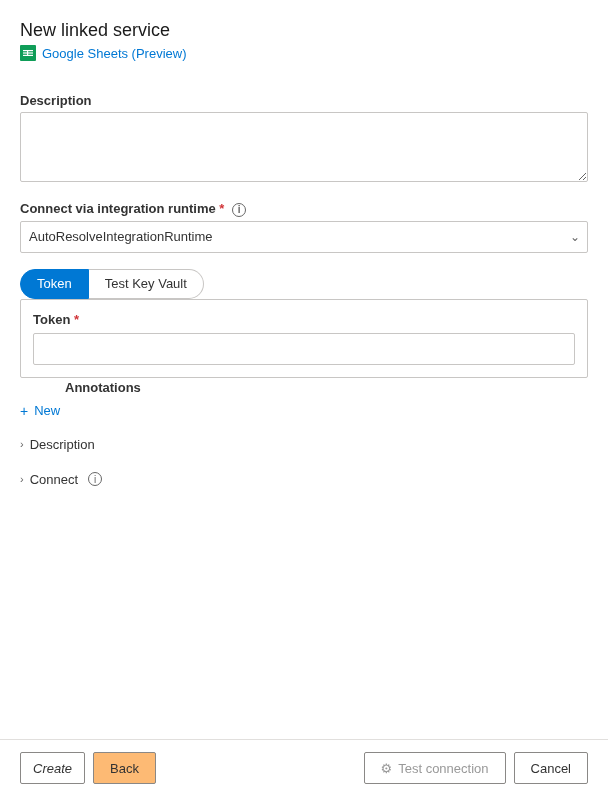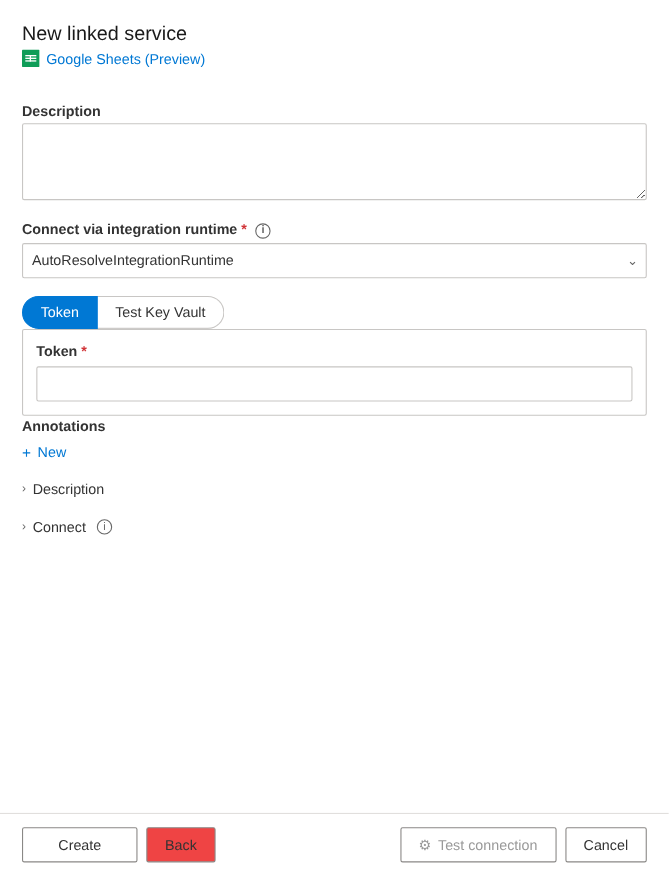--- a/index.html
+++ b/index.html
@@ -152,20 +152,21 @@
     .token-label {
       font-size: 13px;
       font-weight: 600;
       margin-bottom: 6px;
     }
     .section-header {
       font-size: 13px;
       font-weight: 600;
       color: #333;
       margin-bottom: 8px;
+      margin-left: 45px;
     }
     .annotations-section {
       margin-bottom: 12px;
     }
     .add-new-btn {
       display: flex;
       align-items: center;
       gap: 6px;
       background: none;
       border: none;
@@ -203,32 +204,33 @@
       display: flex;
       gap: 8px;
     }
     .footer-right {
       margin-left: auto;
       display: flex;
       gap: 8px;
     }
     .btn-primary {
       height: 32px;
-      padding: 0 32px;
+      padding: 0 12px;
       background: #fff;
       border: 1px solid #8a8886;
       border-radius: 2px;
       font-size: 13px;
       color: #333;
       cursor: pointer;
+      font-style: italic;
     }
     .btn-back {
       height: 32px;
       padding: 0 16px;
-      background: #ef4444;
+      background: #fdba74;
       border: 1px solid #8a8886;
       border-radius: 2px;
       font-size: 13px;
       color: #333;
       cursor: pointer;
     }
     .btn-test {
       height: 32px;
       padding: 0 16px;
       background: #fff;

